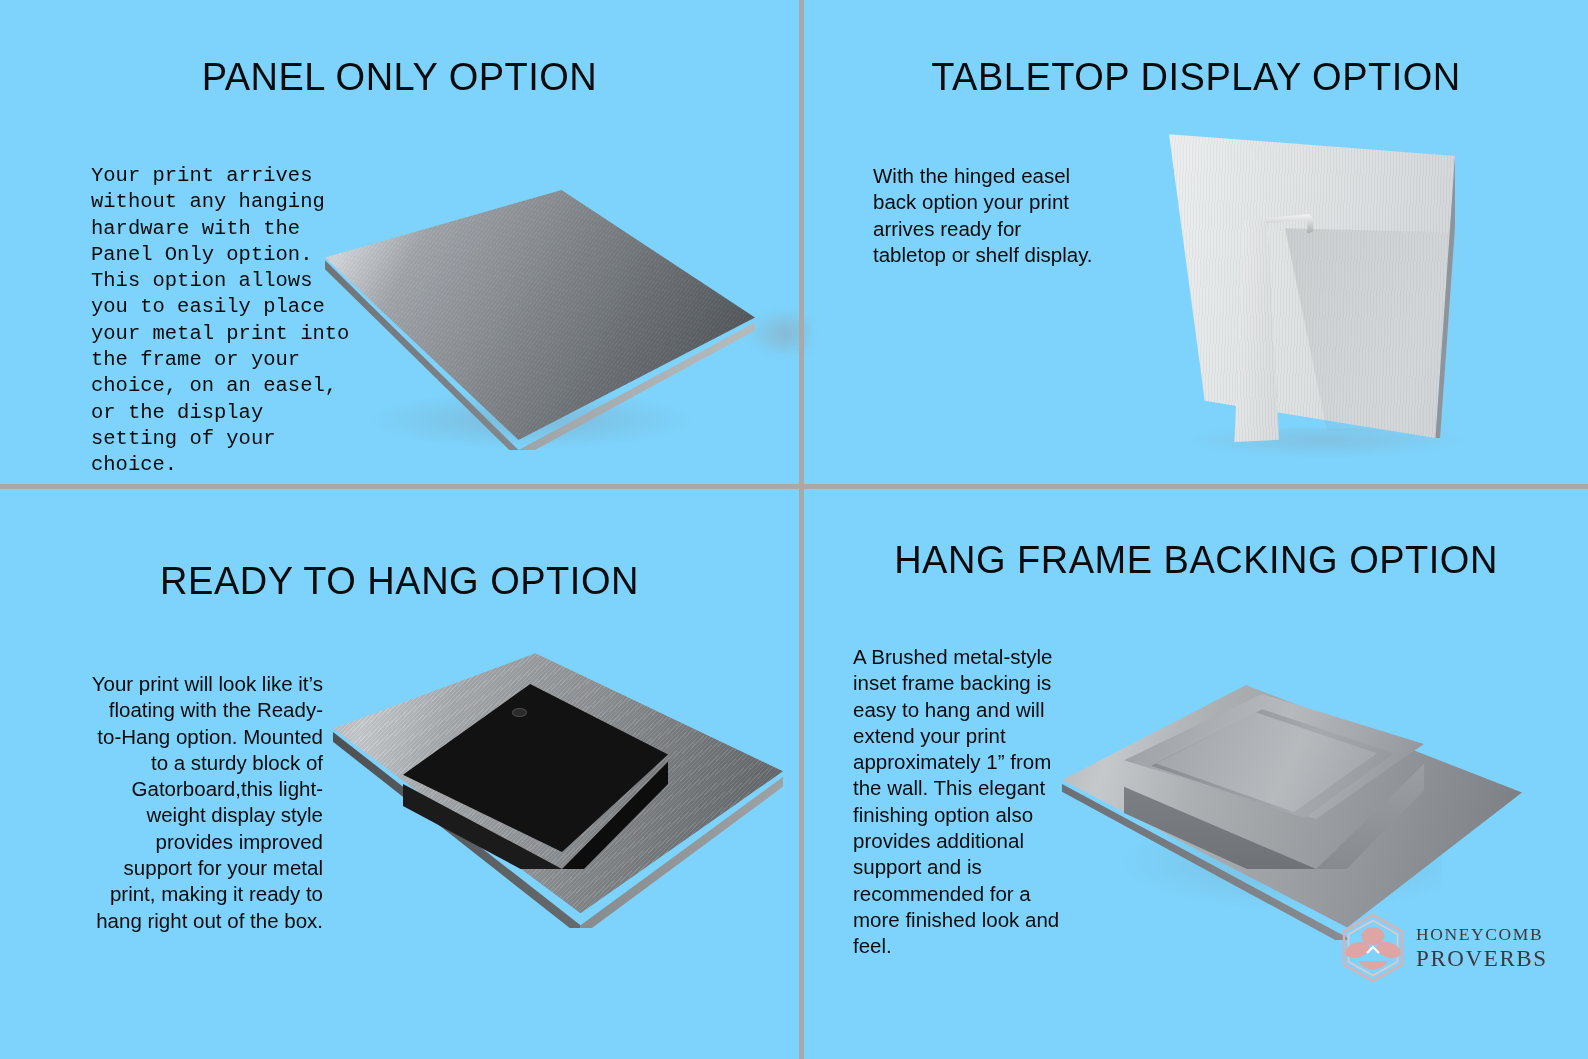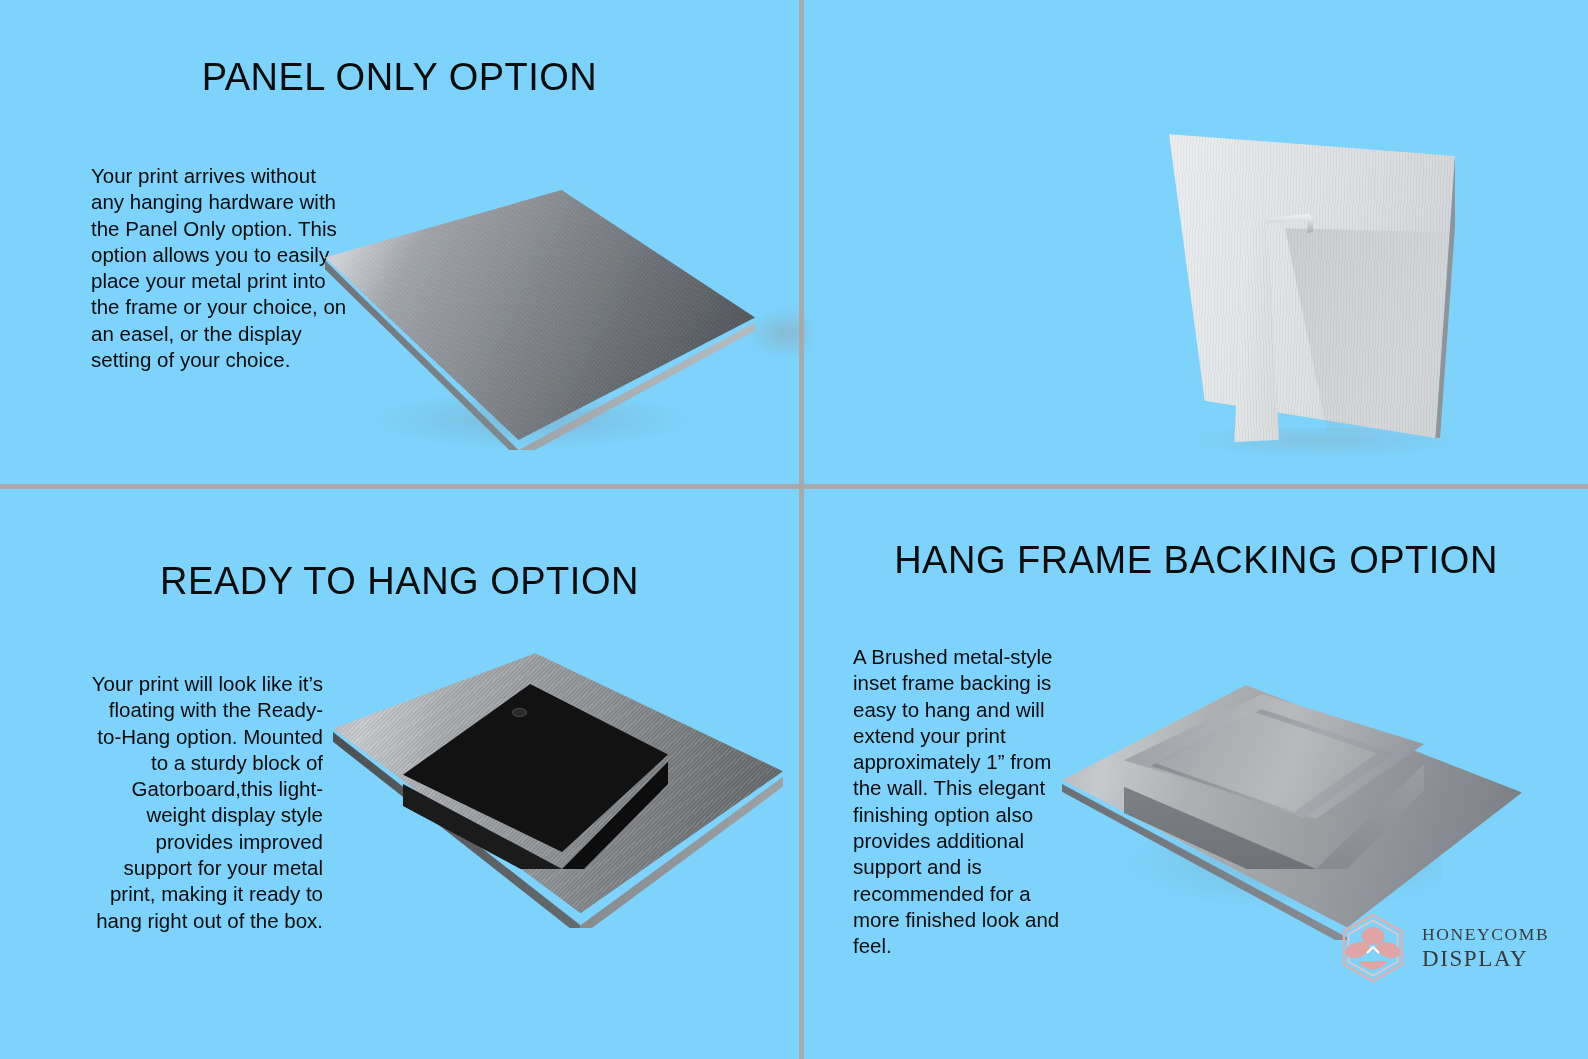--- a/index.html
+++ b/index.html
@@ -59,21 +59,21 @@
   .q-bl .heading { top: 50px; }
   .q-br .heading { top: 50px; }
 
   .body-text {
     position: absolute;
     font-size: 20.5px;
     line-height: 26.3px;
     color: #0b0b0b;
     white-space: pre-line;
   }
-  .q-tl .body-text { left: 91px;  top: 163px; width: 260px; }
+  .q-tl .body-text { left: 91px;  top: 163px; width: 260px; font-family: Liberation Mono, monospace; }
   .q-tr .body-text { left: 69px;  top: 163px; width: 225px; }
   .q-bl .body-text { left: 88px;  top: 161px; width: 235px; text-align: right; }
   .q-br .body-text { left: 49px;  top: 155px; width: 215px; }
 
   
   .art { position: absolute; }
 
   .art-panel-only {
     left: 325px; top: 190px;
     width: 430px; height: 260px;
@@ -317,21 +317,21 @@
     filter: blur(3px);
   }
 
   
   .logo {
     position: absolute;
     left: 1340px; top: 912px;
     width: 215px; height: 72px;
     display: flex;
     align-items: center;
-    gap: 16px;
+    gap: 10px;
   }
   .logo-mark {
     width: 66px; height: 70px;
     position: relative;
     flex: 0 0 auto;
   }
   .logo-text {
     display: flex;
     flex-direction: column;
     justify-content: center;
@@ -360,20 +360,24 @@
 
     <div class="art art-panel-only">
       <div class="sheet-shadow"></div>
       <div class="sheet-edge"></div>
       <div class="sheet-edge2"></div>
       <div class="sheet-face"></div>
       <div class="sheet-grain"></div>
     </div>
   </div>
 
+  <div class="quad q-tr">
+    <div class="heading">TABLETOP DISPLAY OPTION</div>
+    <div class="body-text">With the hinged easel back option your print arrives ready for tabletop or shelf display.</div>
+  </div>
 
   <div class="art art-easel">
     <div class="easel-floor-shadow"></div>
     <div class="easel-panel"></div>
     <div class="easel-panel-grain"></div>
     <div class="easel-shade"></div>
     <div class="easel-panel-edge"></div>
     <div class="easel-leg"></div>
     <div class="easel-leg-grain"></div>
     <div class="easel-hinge"></div>
@@ -423,17 +427,17 @@
         <polygon points="33,7.5 57.5,21.3 57.5,48.7 33,62.5 8.5,48.7 8.5,21.3" fill="none" stroke="#e7c6c6" stroke-width="1.6"></polygon>
         <ellipse cx="33" cy="23" rx="11.5" ry="9" fill="#dfa4a4"></ellipse>
         <ellipse cx="17.5" cy="37" rx="12.5" ry="7.5" fill="#dfa4a4" transform="rotate(-18 17.5 37)"></ellipse>
         <ellipse cx="48.5" cy="37" rx="12.5" ry="7.5" fill="#dfa4a4" transform="rotate(18 48.5 37)"></ellipse>
         <path d="M18.5 48 A 15.5 13 0 0 0 47.5 48 Z" fill="#dfa4a4"></path>
         <path d="M27 40 L33 34 L39 40" fill="none" stroke="#ffffff" stroke-width="2.2"></path>
       </svg>
     </div>
     <div class="logo-text">
       <span class="l1">HONEYCOMB</span>
-      <span class="l2">DISPLAY</span>
+      <span class="l2">PROVERBS</span>
     </div>
   </div>
 
 </div>
 
 </body></html>

